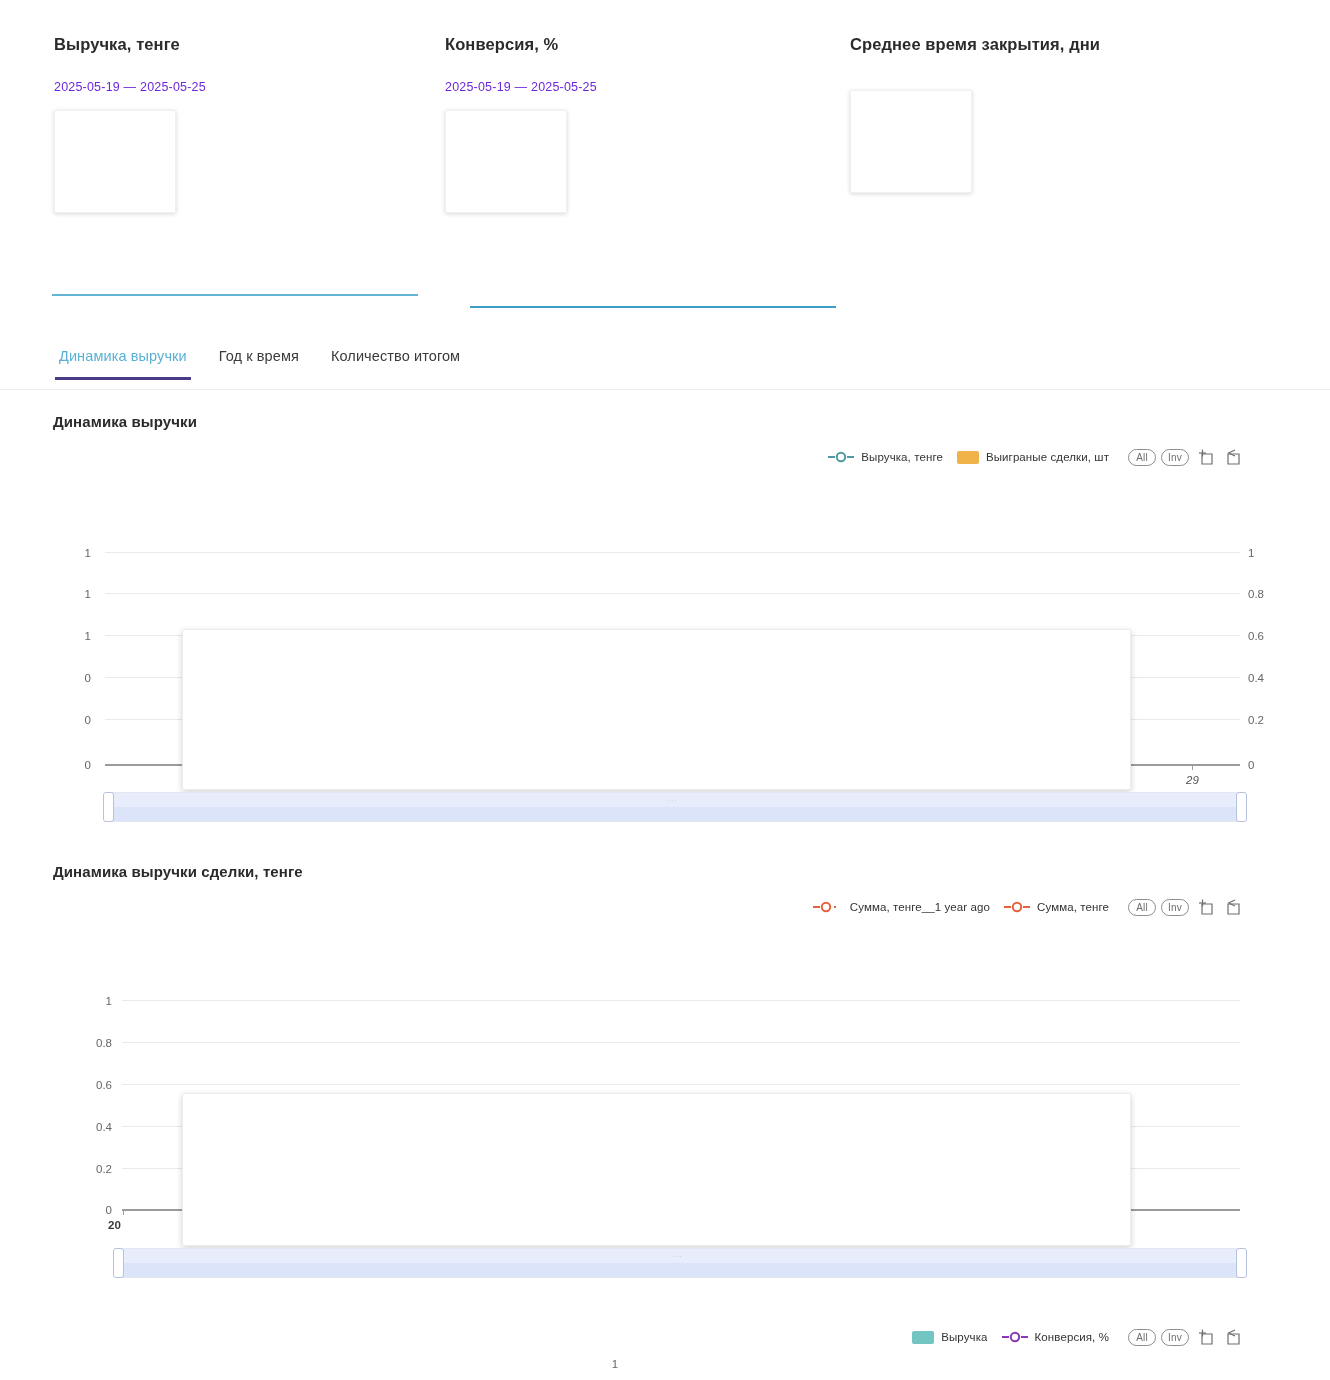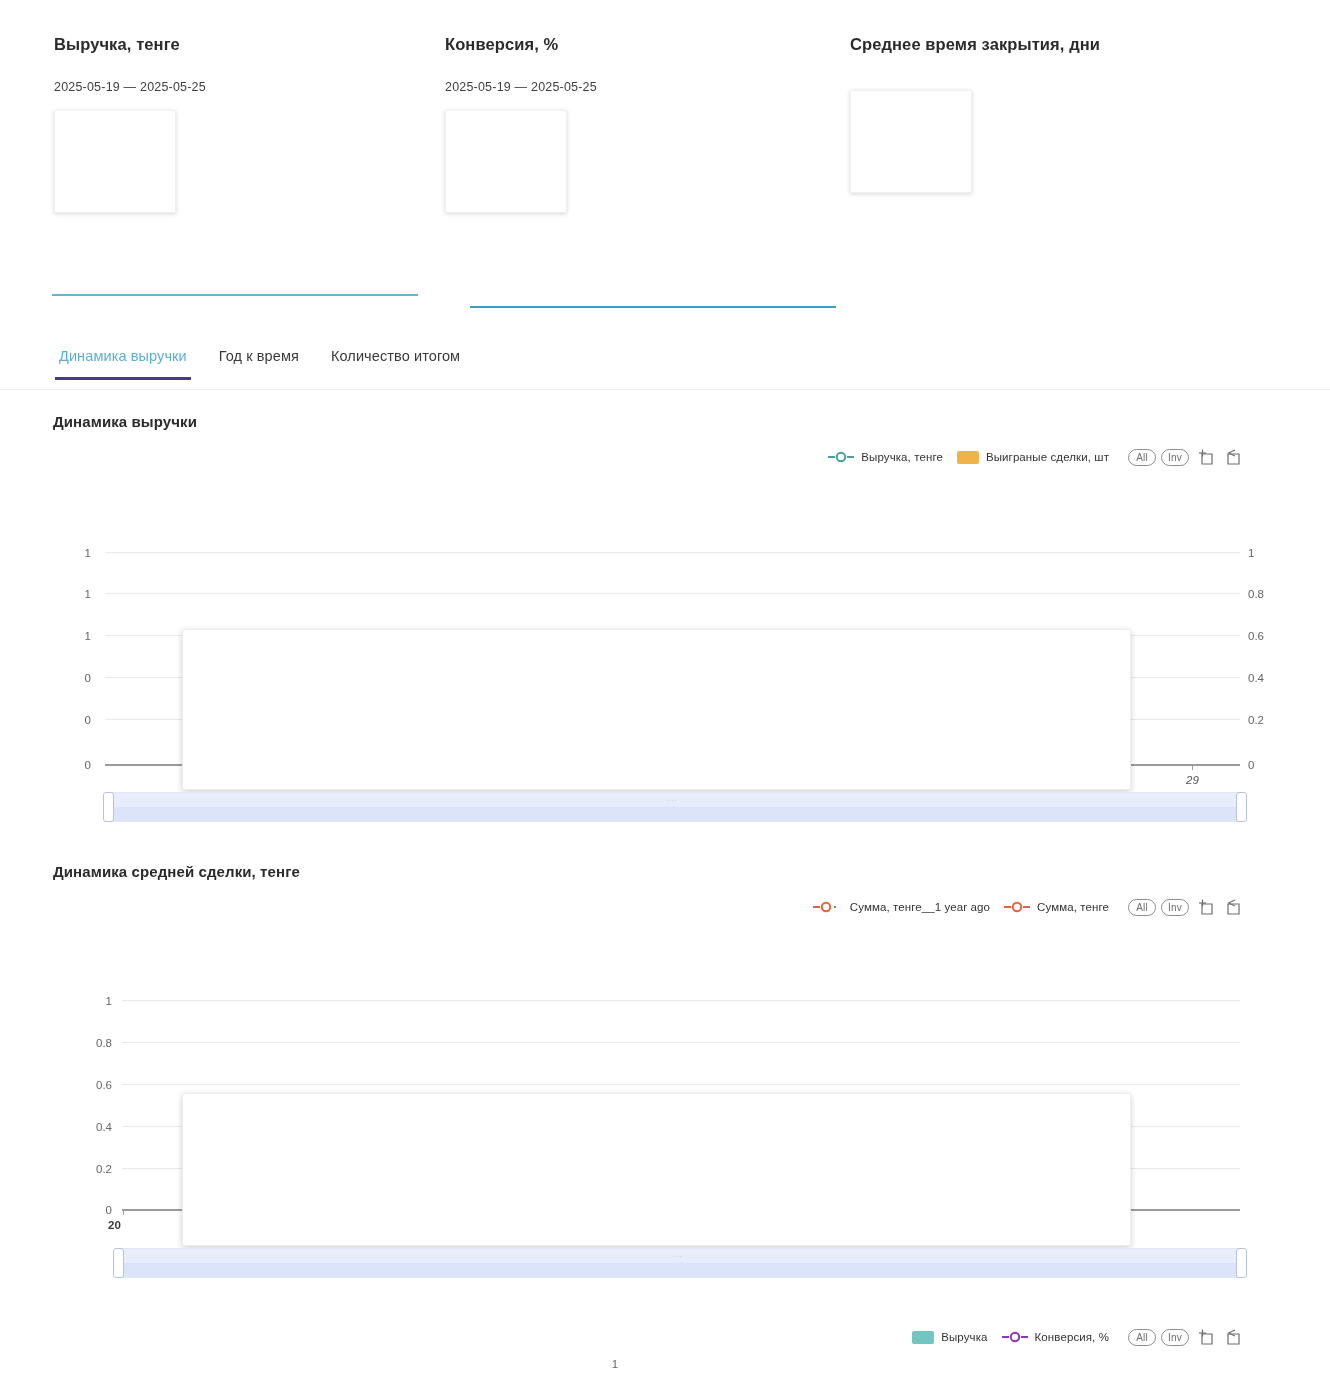--- a/index.html
+++ b/index.html
@@ -31,21 +31,21 @@
     font-size: 16.5px;
     font-weight: bold;
     color: #2b2b2b;
     letter-spacing: .1px;
     line-height: 20px;
     margin: 0 0 26px 0;
     white-space: nowrap;
   }
   .kpi-daterange {
     font-size: 12.5px;
-    color: #404040;
+    color: #6d28d9;
     letter-spacing: .2px;
     height: 16px;
     white-space: nowrap;
   }
   .kpi-card {
     margin-top: 14px;
     width: 122px;
     height: 103px;
     background: #fff;
     border: 1px solid #f0f0f0;
@@ -336,21 +336,21 @@
         <div class="dz-selected" style="left:2px; right:2px;"></div>
         <div class="dz-selected-light" style="left:2px; right:2px;"></div>
         <div class="dz-dots" style="left:50%; margin-left:-8px;">···</div>
         <div class="dz-handle" style="left:-2px;"></div>
         <div class="dz-handle" style="right:-2px;"></div>
       </div>
     </div>
   </div>
 
   <div class="chart-block b2">
-    <div class="chart-title">Динамика средней сделки, тенге</div>
+    <div class="chart-title">Динамика выручки сделки, тенге</div>
 
     <div class="legend-row">
       <div class="legend-item">
         <svg class="lm" width="30" height="12" viewBox="0 0 30 12">
           <line x1="0" y1="6" x2="7" y2="6" stroke="#e8603c" stroke-width="2"></line>
           <circle cx="13" cy="6" r="4.2" fill="#fff" stroke="#e8603c" stroke-width="2"></circle>
           <line x1="21" y1="6" x2="23" y2="6" stroke="#e8603c" stroke-width="2"></line>
         </svg>
         <span class="legend-label">Сумма, тенге__1 year ago</span>
       </div>

